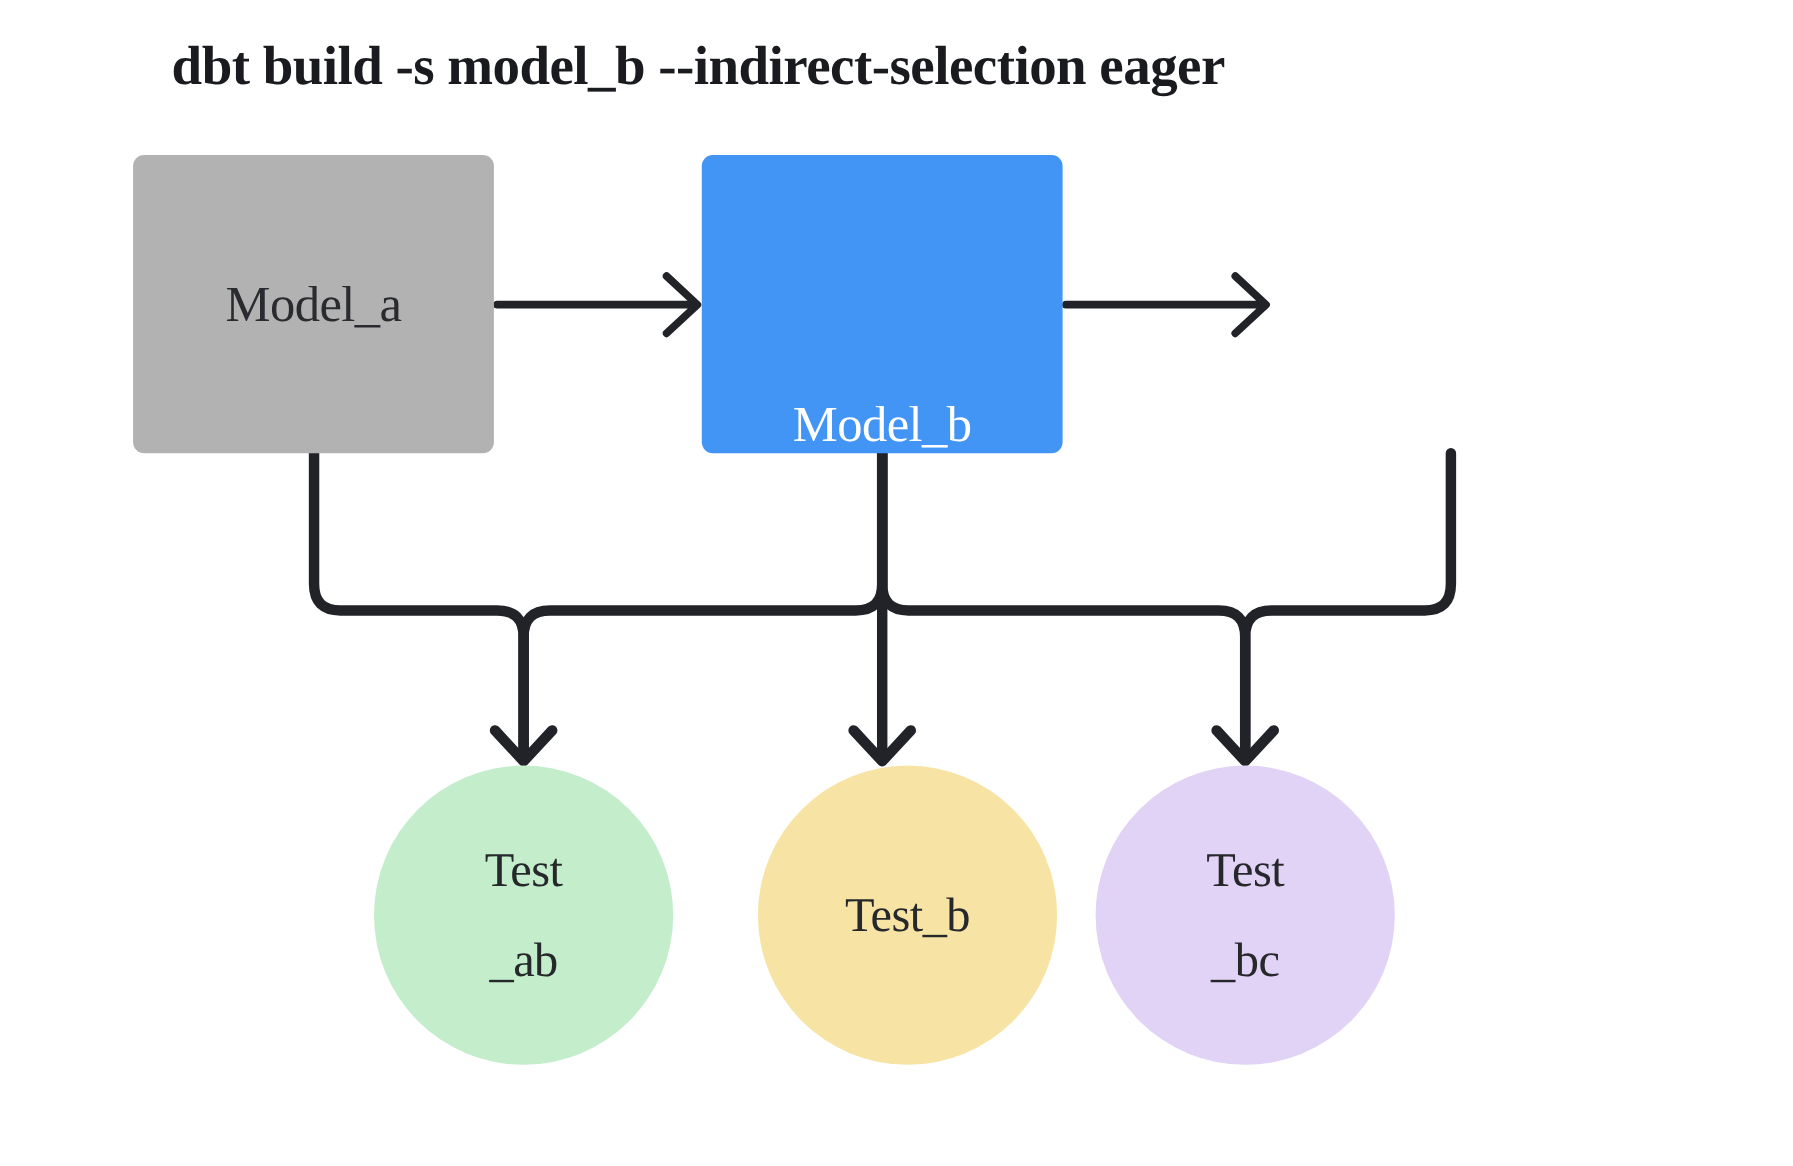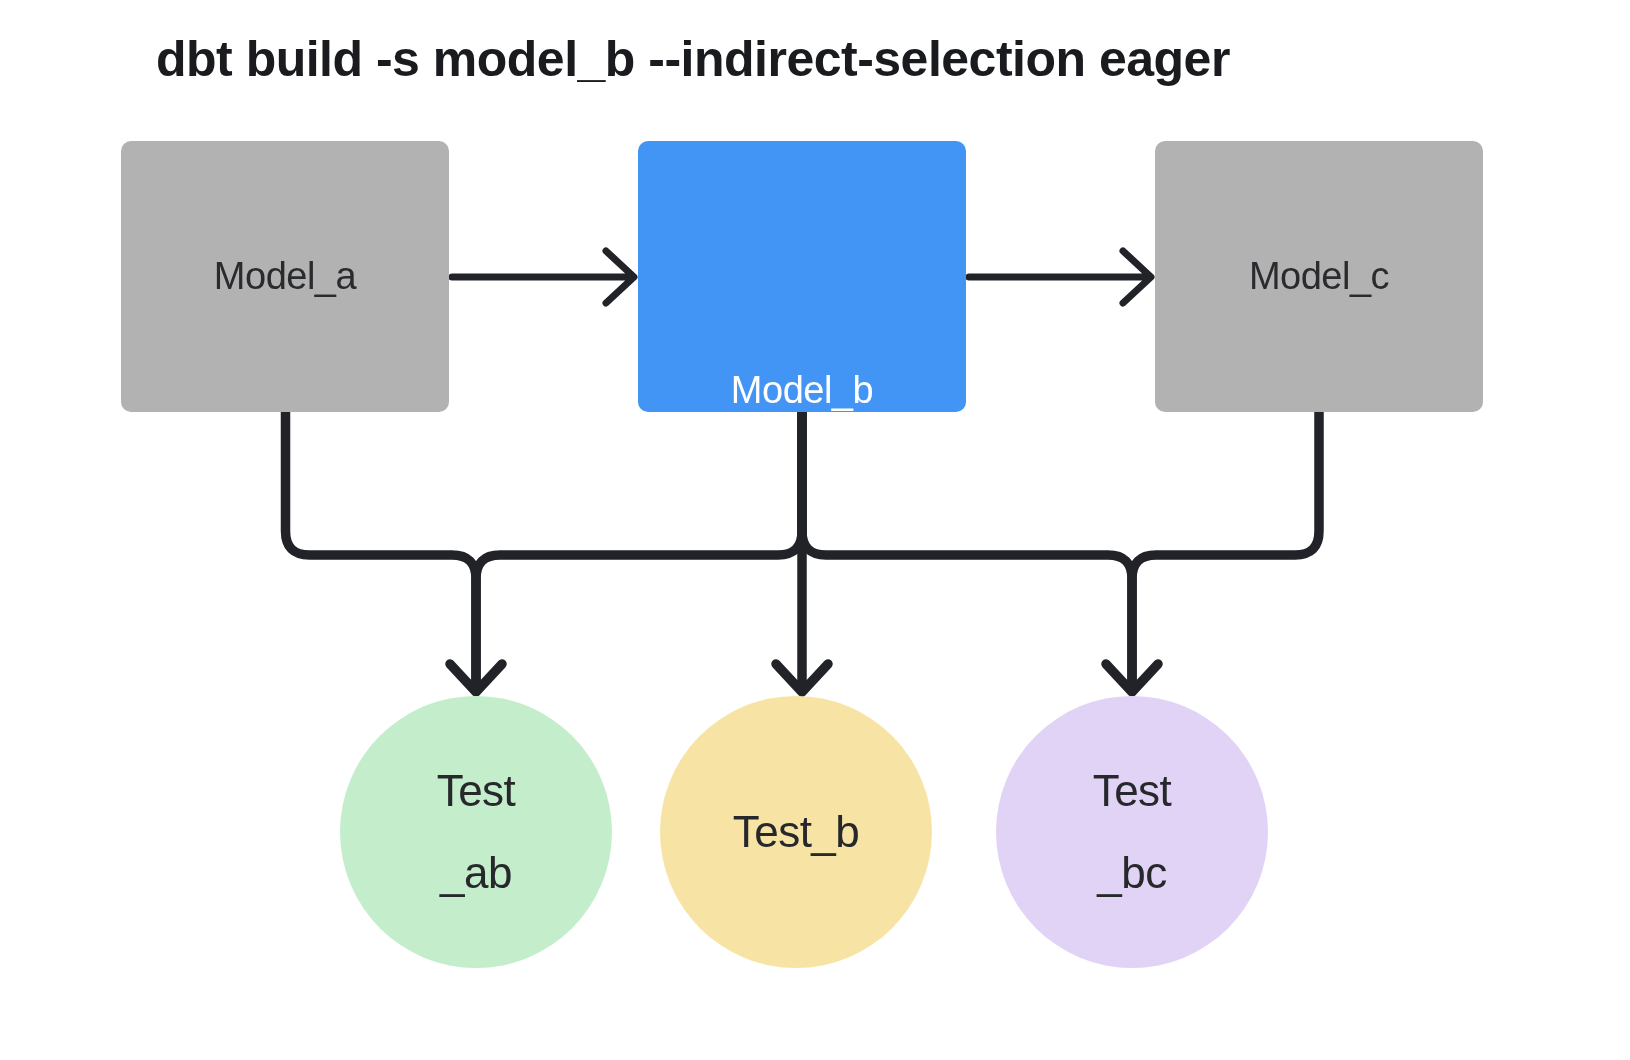--- a/index.html
+++ b/index.html
@@ -2,21 +2,21 @@
 <html><head>
 <meta charset="utf-8">
 <style>
   html, body { margin: 0; padding: 0; background: #ffffff; }
   .canvas {
     position: relative;
     width: 1630px;
     height: 1060px;
     background: #ffffff;
     overflow: hidden;
-    font-family: Liberation Sans, sans-serif;
+    font-family: Liberation Serif, serif;
   }
   .title {
     position: absolute;
     left: 156px;
     top: 30px;
     font-size: 50px;
     font-weight: 600;
     letter-spacing: -0.5px;
     color: #191b1f;
     white-space: nowrap;
@@ -36,21 +36,21 @@
   .edges .flow path  { stroke-width: 7px; }
   .model {
     position: absolute;
     top: 141px;
     width: 328px;
     height: 271px;
     border-radius: 10px;
     display: flex;
     align-items: center;
     justify-content: center;
-    font-size: 38px;
+    font-size: 46px;
     font-weight: 500;
     letter-spacing: -0.5px;
   }
   .model-a { left: 121px; }
   .model-b { left: 638px; }
   .model-c { left: 1155px; }
   .test {
     position: absolute;
     top: 696px;
     width: 272px;
@@ -60,21 +60,21 @@
     align-items: center;
     justify-content: center;
     text-align: center;
     font-size: 44px;
     font-weight: 500;
     letter-spacing: -0.5px;
     line-height: 82px;
     white-space: pre-line;
   }
   .test-ab { left: 340px; }
-  .test-b  { left: 660px; }
+  .test-b  { left: 689px; }
   .test-bc { left: 996px; }
 </style>
 </head>
 <body>
 
 <div class="canvas">
 
   <div class="title">dbt build -s model_b --indirect-selection eager</div>
 
   <svg class="edges" viewBox="0 0 1630 1060" xmlns="http://www.w3.org/2000/svg">
@@ -95,23 +95,20 @@
   </svg>
 
   <div class="model model-a" style="background: rgb(178, 178, 178); color: rgb(42, 43, 47);">
     <span>Model_a</span>
   </div>
 
   <div class="model model-b" style="background: rgb(66, 149, 245); color: rgb(255, 255, 255); align-items: flex-end;">
     <span>Model_b</span>
   </div>
 
-  <div class="model model-c" style="background: rgb(178, 178, 178); color: rgb(42, 43, 47);">
-    <span>Model_c</span>
-  </div>
 
   <div class="test test-ab" style="background: rgb(196, 237, 204); color: rgb(38, 40, 43);">
     <span>Test
 _ab</span>
   </div>
 
   <div class="test test-b" style="background: rgb(247, 228, 165); color: rgb(38, 40, 43);">
     <span>Test_b</span>
   </div>
 

